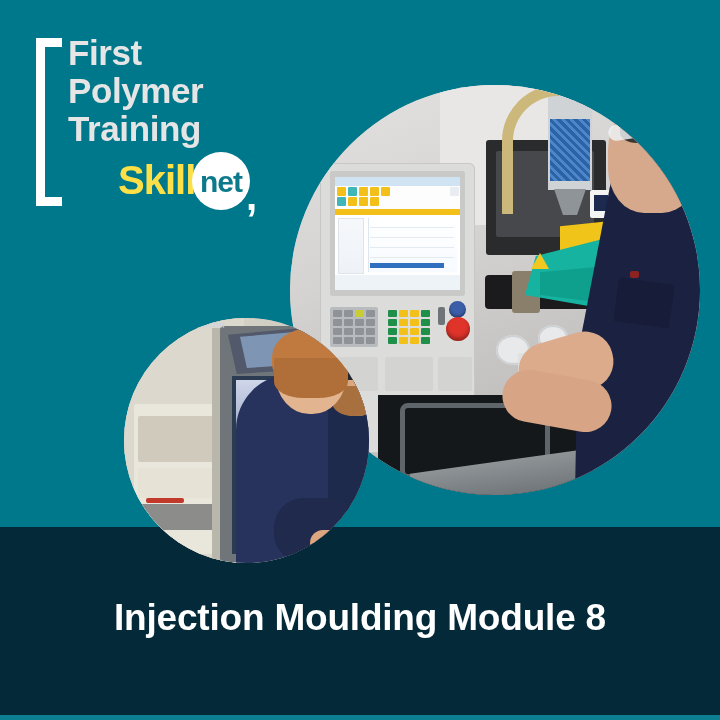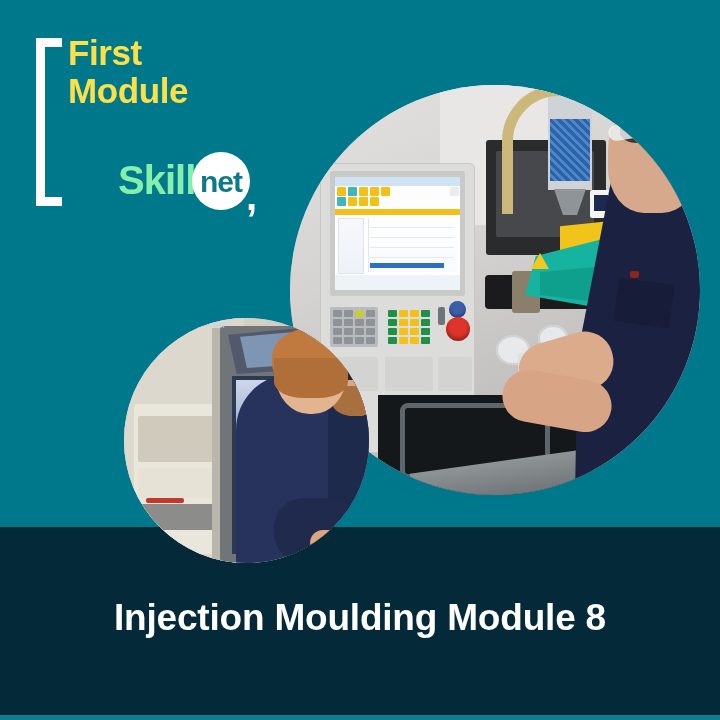--- a/index.html
+++ b/index.html
@@ -14,27 +14,27 @@
   .band-teal{position:absolute;left:0;top:0;width:720px;height:527px;background:#00788c;}
   .band-navy{position:absolute;left:0;top:527px;width:720px;height:188px;background:#042a3a;}
   .band-teal-strip{position:absolute;left:0;top:715px;width:720px;height:5px;background:#0d7f92;}
 
   
   .logo-block{position:absolute;left:32px;top:34px;width:300px;height:180px;}
   .bracket{position:absolute;left:4px;top:4px;width:26px;height:168px;}
   .bracket .v{position:absolute;left:0;top:0;width:9px;height:168px;background:#fff;}
   .bracket .t{position:absolute;left:0;top:0;width:26px;height:9px;background:#fff;}
   .bracket .b{position:absolute;left:0;bottom:0;width:26px;height:9px;background:#fff;}
-  .logo-text{position:absolute;left:36px;top:0px;color:#fde047;font-weight:700;
+  .logo-text{position:absolute;left:36px;top:0px;color:#e5e5e5;font-weight:700;
     font-size:35px;line-height:38px;letter-spacing:-0.4px;}
   .logo-text div{white-space:nowrap;}
 
   
   .skillnet{position:absolute;left:118px;top:152px;width:152px;height:62px;}
-  .sn-word{position:absolute;left:0;top:6px;color:#86efac;font-weight:700;font-size:40px;
+  .sn-word{position:absolute;left:0;top:6px;color:#fde047;font-weight:700;font-size:40px;
     letter-spacing:-1px;line-height:44px;}
   .sn-circle{position:absolute;left:74px;top:0px;width:58px;height:58px;border-radius:50%;
     background:#fff;}
   .sn-net{position:absolute;left:82px;top:14px;color:#0d7a8c;font-weight:700;font-size:30px;
     letter-spacing:-1px;line-height:32px;}
   .sn-comma{position:absolute;left:128px;top:24px;color:#fff;font-weight:700;font-size:40px;
     line-height:40px;}
 
   
   .circ{position:absolute;border-radius:50%;overflow:hidden;}
@@ -314,21 +314,22 @@
   </div>
 
   <div class="logo-block">
     <div class="bracket">
       <div class="v"></div>
         <div class="t"></div>
         <div class="b"></div>
     </div>
     <div class="logo-text">
       <div>First</div>
-      <div>Module</div>
+      <div>Polymer</div>
+      <div>Training</div>
     </div>
   </div>
 
   <div class="skillnet">
     <div class="sn-word">Skill</div>
     <div class="sn-circle"></div>
     <div class="sn-net">net</div>
     <div class="sn-comma">,</div>
   </div>
 

